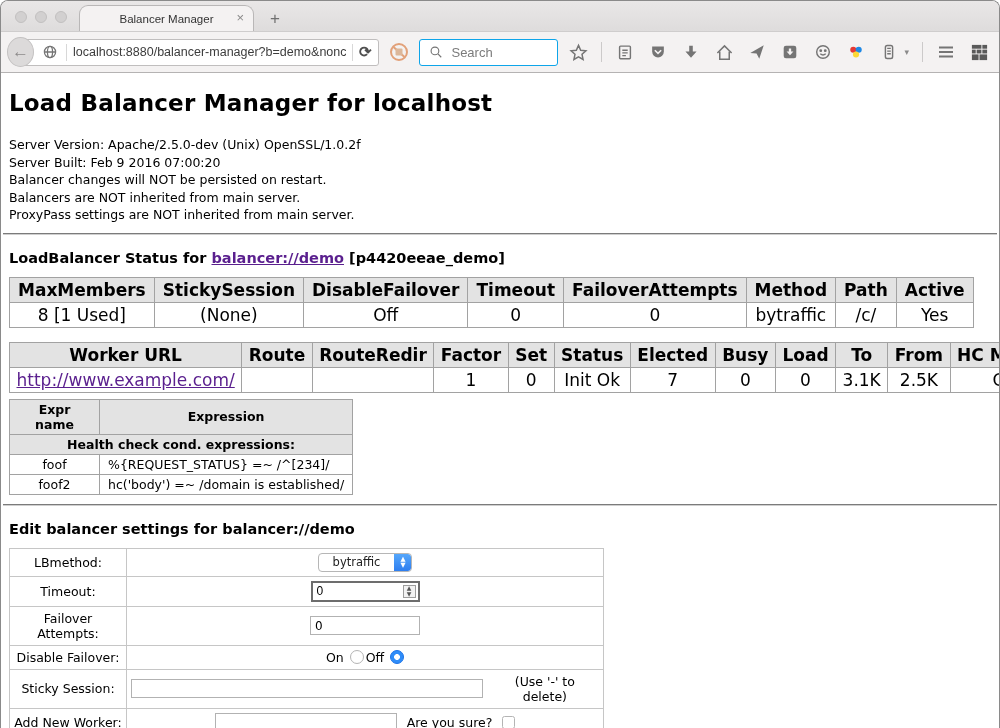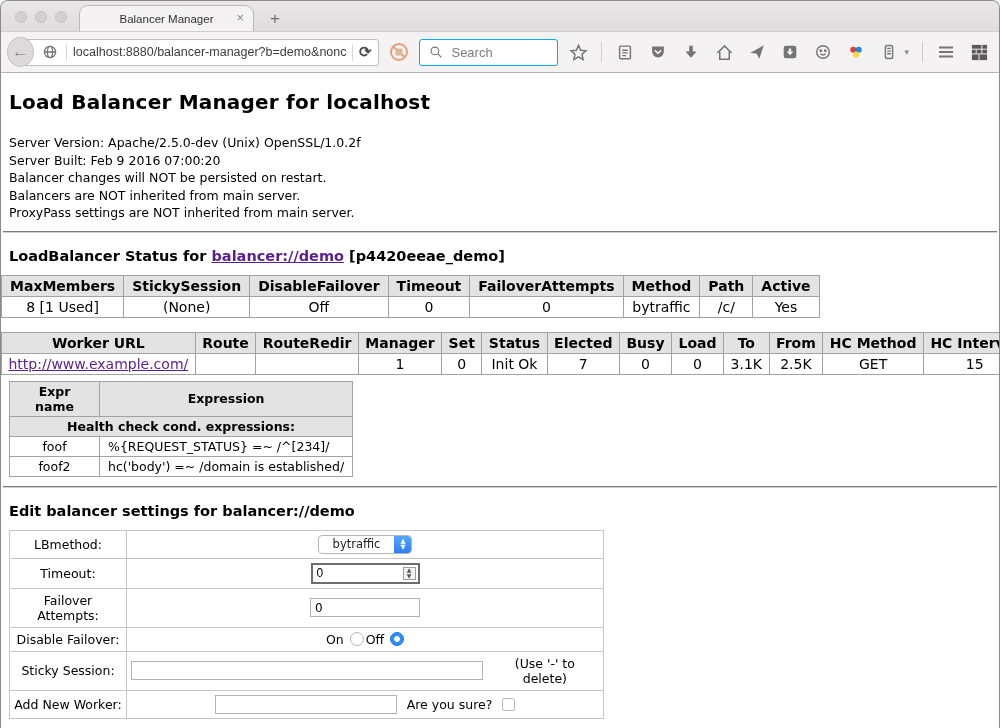--- a/index.html
+++ b/index.html
@@ -41,27 +41,27 @@
                      font-family:"Liberation Sans",sans-serif; }
   .searchbar input::placeholder { color:#7b7b7b; }
   .tbicons { display:flex; align-items:center; gap:13px; flex:1; }
   .tbicon { width:20px; height:20px; display:flex; align-items:center; justify-content:center; }
   .vsep { width:1px; height:20px; background:#cccaca; }
   .caret { color:#8a8a8a; font-size:9px; margin-left:-8px; }
   .right-group { display:flex; align-items:center; gap:14px; margin-left:auto; }
 
   
   .content { background:#fff; height:655px; overflow:hidden; color:#000; }
-  h1.ptitle { font-size:20px; font-weight:bold; margin:17px 0 20px 8px; letter-spacing:0.2px; }
+  h1.ptitle { font-size:23px; font-weight:bold; margin:17px 0 20px 8px; letter-spacing:0.2px; }
   .info { margin-left:8px; font-size:12.5px; line-height:17.5px; }
   hr.rule { border:none; border-top:2px groove #cfcfcf; margin:9px 2px; }
   h3.sect { font-size:14.5px; font-weight:bold; margin:15px 0 11px 8px; }
   a.plink { color:#5a1f8e; text-decoration:underline; }
 
-  table.grid { border-collapse:collapse; font-size:14px; }
+  table.grid { border-collapse:collapse; margin-left:8px; font-size:17px; }
   table.grid th, table.grid td { border:1px solid #a2a2a2; padding:2px 8px; text-align:center; white-space:nowrap; }
   table.grid th { background:#e3e3e3; font-weight:bold; }
   table.grid td { background:#fff; height:21px; }
   #worker-table { margin-bottom:4px; }
   #worker-table th, #worker-table td { padding:2px 6.5px; }
 
   #health-table { border-collapse:collapse; margin:6px 0 4px 8px; font-size:12.5px; }
   #health-table th, #health-table td { border:1px solid #a2a2a2; padding:2px 8px; }
   #health-table th { background:#e3e3e3; text-align:center; }
   #health-table td.ename { text-align:center; width:90px; }
@@ -288,21 +288,21 @@
           </tr>
         </tbody>
       </table>
 
     <table class="grid" id="worker-table">
         <thead>
           <tr>
             <th>Worker URL</th>
             <th>Route</th>
             <th>RouteRedir</th>
-            <th>Manager</th>
+            <th>Factor</th>
             <th>Set</th>
             <th>Status</th>
             <th>Elected</th>
             <th>Busy</th>
             <th>Load</th>
             <th>To</th>
             <th>From</th>
             <th>HC Method</th>
             <th>HC Interval</th>
             <th>Passes</th>

